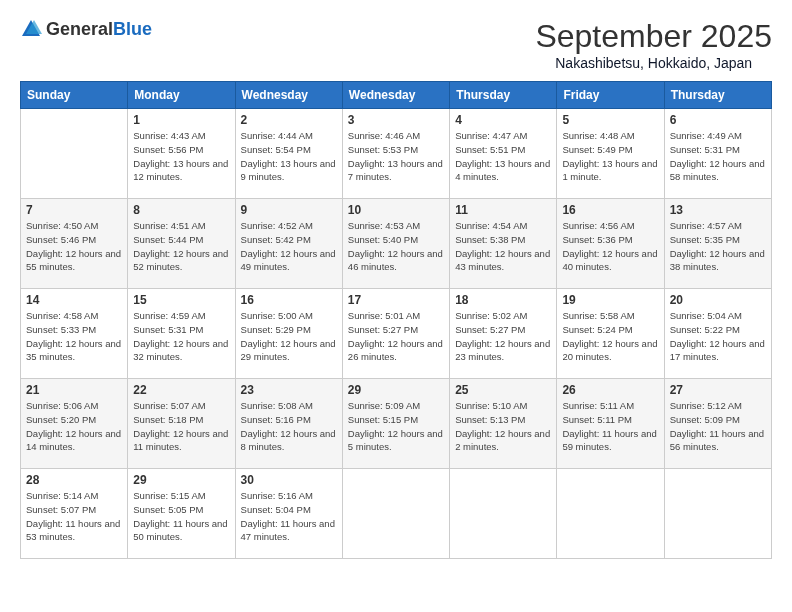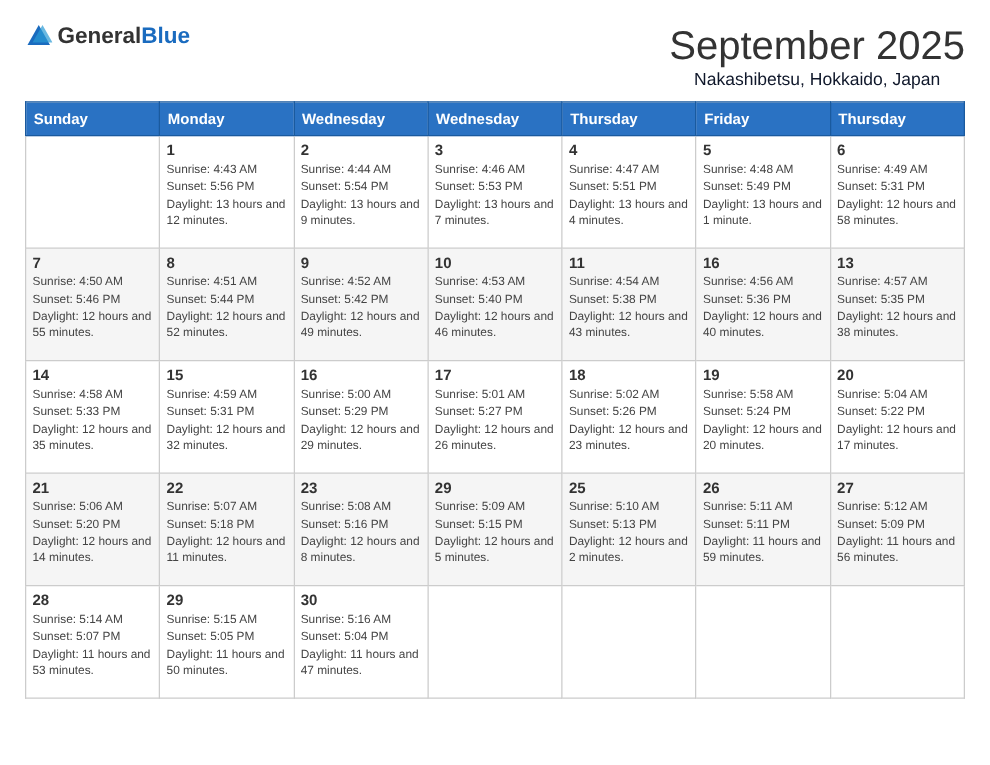--- a/index.html
+++ b/index.html
@@ -243,21 +243,21 @@
         <td>
           <div class="day-number">17</div>
           <div class="day-info">Sunrise: 5:01 AM
 Sunset: 5:27 PM
 Daylight: 12 hours
 and 26 minutes.</div>
         </td>
         <td>
           <div class="day-number">18</div>
           <div class="day-info">Sunrise: 5:02 AM
-Sunset: 5:26 PM
+Sunset: 5:27 PM
 Daylight: 12 hours
 and 23 minutes.</div>
         </td>
         <td>
           <div class="day-number">19</div>
           <div class="day-info">Sunrise: 5:58 AM
 Sunset: 5:24 PM
 Daylight: 12 hours
 and 20 minutes.</div>
         </td>

